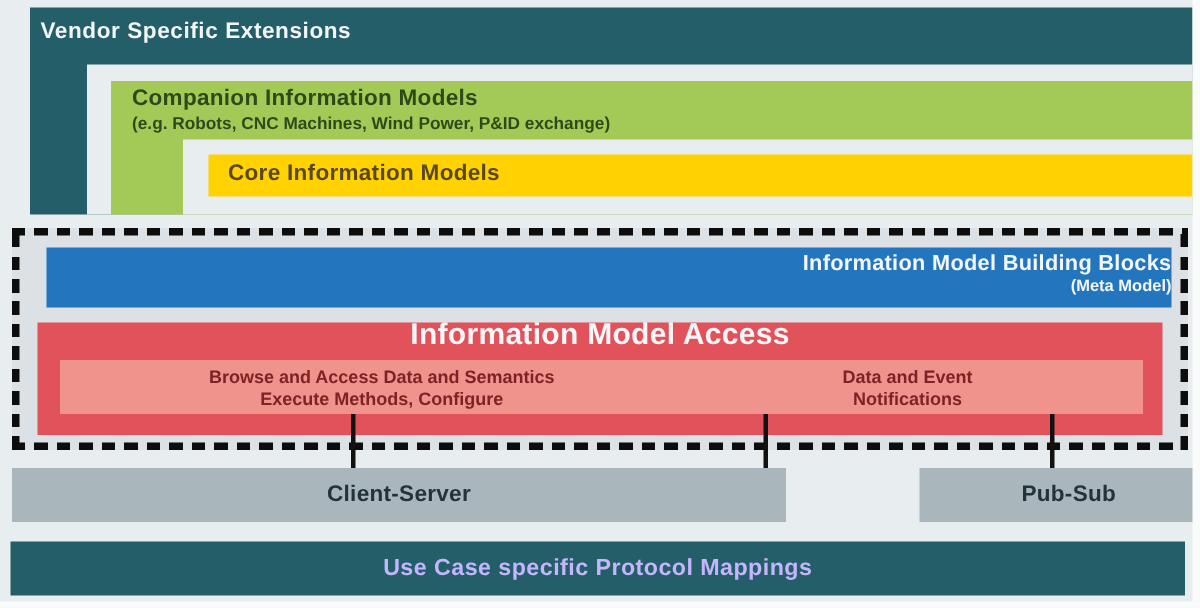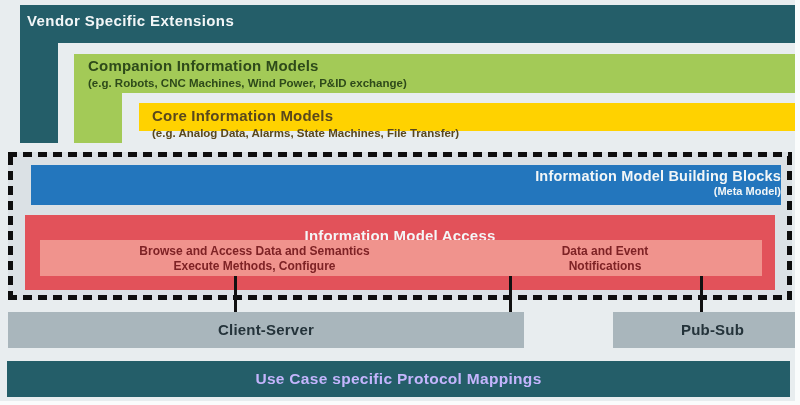--- a/index.html
+++ b/index.html
@@ -34,21 +34,21 @@
     background:repeating-linear-gradient(0deg,var(--dash,#0D0D0D) 0 9px,transparent 9px 15px);}
   .dash-top{top:0;} .dash-bot{bottom:0;} .dash-left{left:0;} .dash-right{right:0;}
 
   
   .blue-box{left:31px;top:165px;width:750px;height:40px;background:var(--blue,#2376BD);
     color:#F2F6F7;text-align:right;}
   .blue-box .bb-title{font-size:14.5px;line-height:17px;padding-top:3px;letter-spacing:.2px;}
   .blue-box .bb-sub{font-size:11px;line-height:13px;}
   .red-box{left:25px;top:215px;width:750px;height:75px;background:var(--red,#E2525A);
     color:#F4F6F7;text-align:center;}
-  .red-box .rb-title{font-size:15px;line-height:17px;padding-top:12px;letter-spacing:.2px;}
+  .red-box .rb-title{font-size:20px;line-height:17px;padding-top:0;letter-spacing:.2px;}
   .pink-box{top:240px;height:36px;background:var(--pink,#F0938D);color:#7E2225;
     text-align:center;font-size:12px;line-height:14.5px;padding-top:4px;}
   .pink-left{left:40px;width:429px;}
   .pink-right{left:448px;width:314px;}
 
   
   .connector{width:3px;background:#111;z-index:5;}
   .conn-1{left:234px;top:276px;height:36px;}
   .conn-2{left:509px;top:276px;height:36px;}
   .conn-3{left:700px;top:276px;height:36px;}
@@ -75,21 +75,20 @@
   <div class="abs green-layer">
     <div class="green-text">
       <div class="layer-title">Companion Information Models</div>
       <div class="layer-sub">(e.g. Robots, CNC Machines, Wind Power, P&amp;ID exchange)</div>
     </div>
   </div>
   <div class="abs gap2"></div>
   <div class="abs yellow-layer">
     <div class="yellow-text">
       <div class="layer-title">Core Information Models</div>
-      <div class="layer-sub">(e.g. Analog Data, Alarms, State Machines, File Transfer)</div>
     </div>
   </div>
 
   <div class="abs dashed-region">
     <div class="dash-h dash-top"></div>
     <div class="dash-h dash-bot"></div>
     <div class="dash-v dash-left"></div>
     <div class="dash-v dash-right"></div>
   </div>
 

